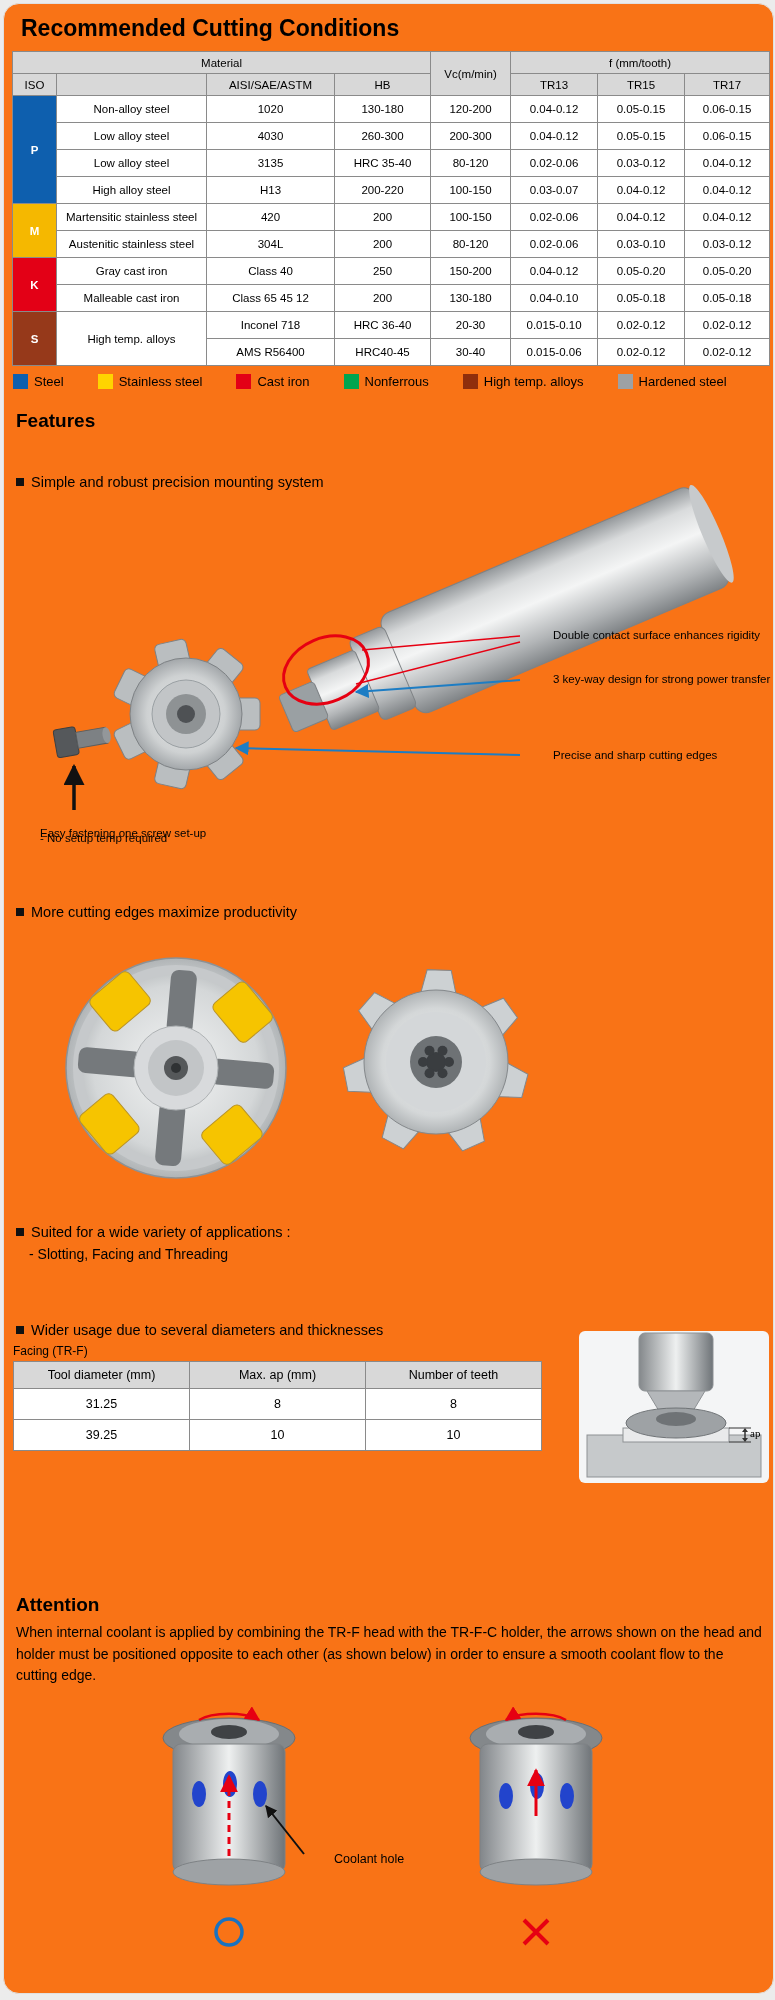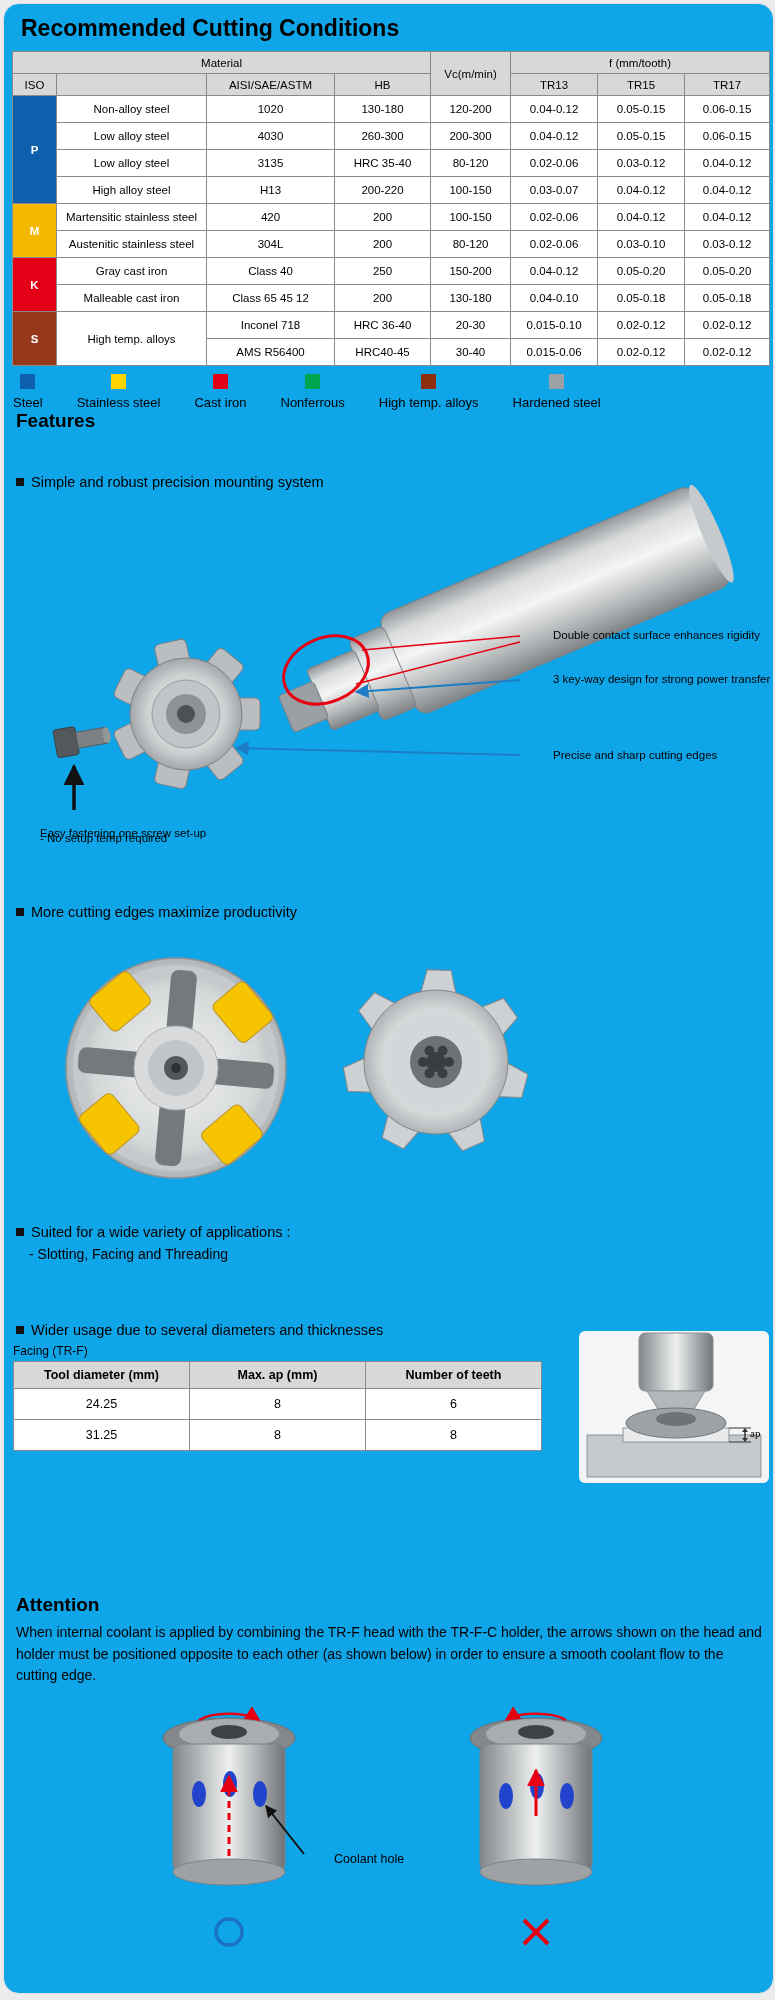--- a/index.html
+++ b/index.html
@@ -1,39 +1,39 @@
 <!DOCTYPE html>
 <html><head>
 <meta charset="utf-8">
 <style>
   html,body{margin:0;padding:0;background:#ececec;font-family:"Liberation Sans","DejaVu Sans",sans-serif;color:#000;}
   .page{position:relative;width:775px;height:2000px;background:#ececec;overflow:hidden;}
-  .card{position:absolute;left:3px;top:3px;width:769px;height:1989px;background:#0ea5e9;border-radius:16px;border:1px solid #e0e0e0;}
+  .card{position:absolute;left:3px;top:3px;width:769px;height:1989px;background:#f97316;border-radius:16px;border:1px solid #e0e0e0;}
   .abs{position:absolute;}
   .title{font-size:23px;font-weight:bold;letter-spacing:0;}
   
   .ct{border-collapse:collapse;table-layout:fixed;width:757px;}
   .ct th,.ct td{border:1px solid #8a8a8a;text-align:center;vertical-align:middle;font-size:11.5px;padding:0 1px;background:#fff;white-space:nowrap;}
   .ct thead th{background:#d8d8d8;font-weight:normal;height:21px;font-size:11.5px;}
   .ct tbody td{height:26px;}
   .iso{color:#fff;font-weight:bold;font-size:14px;}
   
   .legend{display:flex;align-items:center;gap:34px;}
-  .legend .item{display:flex;align-items:center;gap:6px;font-size:13px;flex-direction:column;}
+  .legend .item{display:flex;align-items:center;gap:6px;font-size:13px;}
   .sw{width:15px;height:15px;display:inline-block;}
   
   .h2{font-size:19px;font-weight:bold;}
   .bullet{font-size:14.5px;display:flex;align-items:center;gap:7px;}
   .sq{width:8px;height:8px;background:#111;display:inline-block;flex:none;}
   .subline{font-size:14px;}
   .callout{font-size:11.5px;font-weight:normal;line-height:1.25;padding-left:28px;}
   
   .ft{border-collapse:collapse;table-layout:fixed;width:528px;}
   .ft th,.ft td{border:1px solid #8a8a8a;text-align:center;font-size:12.5px;background:#fff;}
-  .ft th{background:#d8d8d8;font-weight:bold;height:24px;}
+  .ft th{background:#d8d8d8;font-weight:normal;height:24px;}
   .ft td{height:28px;}
   .caption{font-size:12px;}
   .para{font-size:14px;line-height:1.55;}
   figure{margin:0;}
 </style>
 </head>
 <body>
 
 <div class="page">
 <div class="card">
@@ -375,28 +375,28 @@
         </colgroup>
     <thead>
       <tr>
         <th>Tool diameter (mm)</th>
         <th>Max. ap (mm)</th>
         <th>Number of teeth</th>
       </tr>
     </thead>
     <tbody>
       <tr>
-        <td>24.25</td>
-        <td>8</td>
-        <td>6</td>
-      </tr>
-      <tr>
         <td>31.25</td>
         <td>8</td>
         <td>8</td>
+      </tr>
+      <tr>
+        <td>39.25</td>
+        <td>10</td>
+        <td>10</td>
       </tr>
     </tbody>
   </table>
 
   <figure class="abs" style="left:575px;top:1327px;width:190px;height:152px;">
     <svg width="190" height="152" viewBox="0 0 190 152">
       <defs>
         <linearGradient id="g3v" x1="0" y1="0" x2="1" y2="0">
           <stop offset="0" stop-color="#84888b"></stop>
               <stop offset="0.5" stop-color="#eef0f0"></stop>

